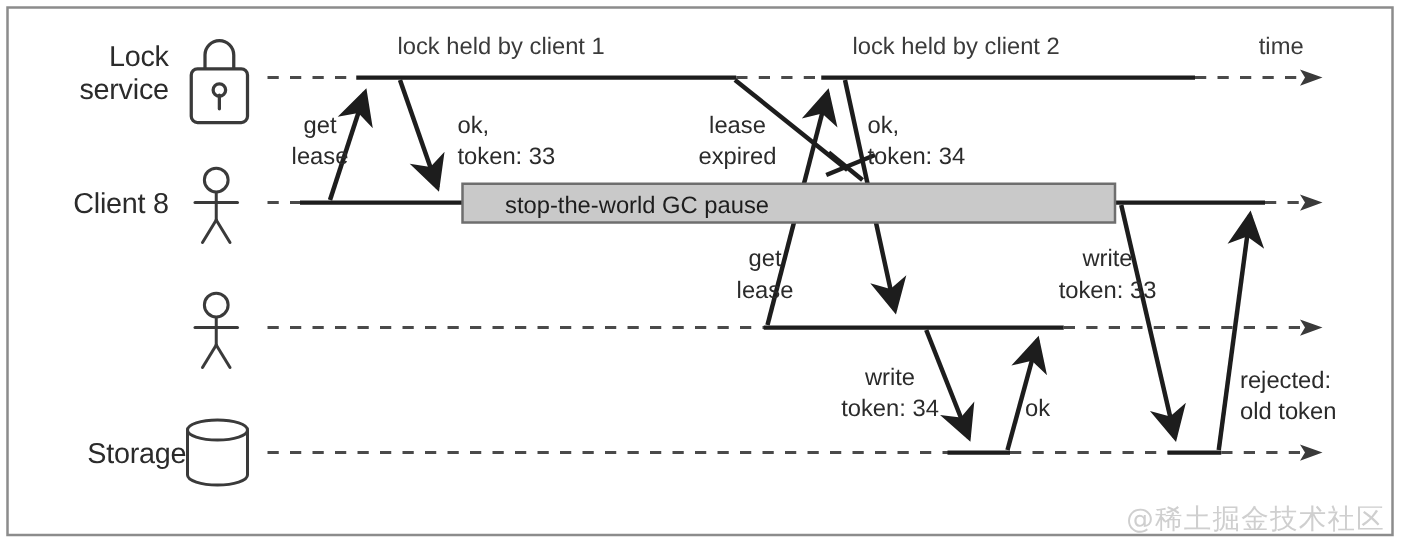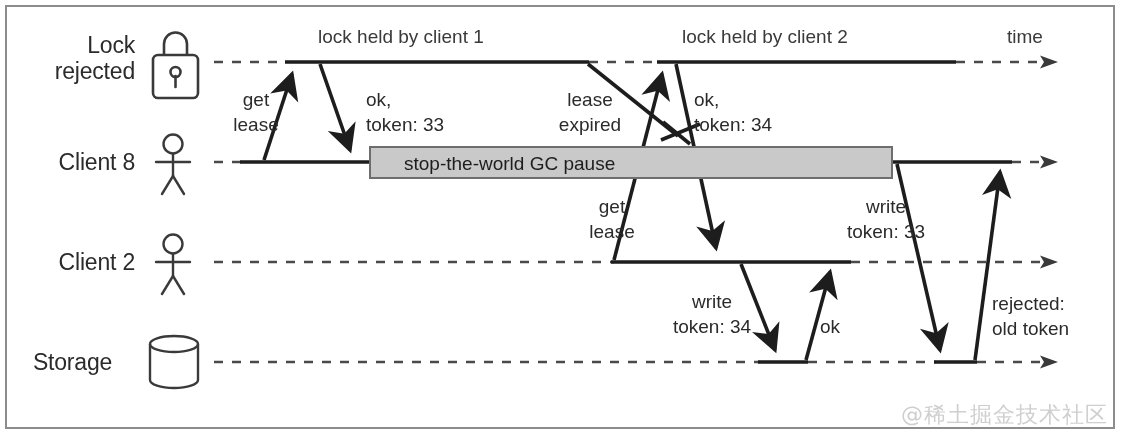--- a/index.html
+++ b/index.html
@@ -207,19 +207,18 @@
 
     <g stroke="#3a3a3a" fill="none" stroke-width="2.4">
       <ellipse cx="174" cy="344" rx="24" ry="8"></ellipse>
       <path d="M150,344 L150,380"></path>
       <path d="M198,344 L198,380"></path>
       <path d="M150,380 a24,8 0 0 0 48,0"></path>
     </g>
   </svg>
 
   <div class="lane-label" style="left:10px; top:33px; width:125px;">Lock
-rejected</div>
+service</div>
   <div class="lane-label" style="left:10px; top:150px; width:125px;">Client 8</div>
-  <div class="lane-label" style="left:10px; top:250px; width:125px;">Client 2</div>
-  <div class="lane-label" style="left:10px; top:350px; width:125px;text-align:center;">Storage</div>
+  <div class="lane-label" style="left:24px; top:350px; width:125px;">Storage</div>
 
   <div class="watermark">@稀土掘金技术社区</div>
 </div>
 
 </body></html>

